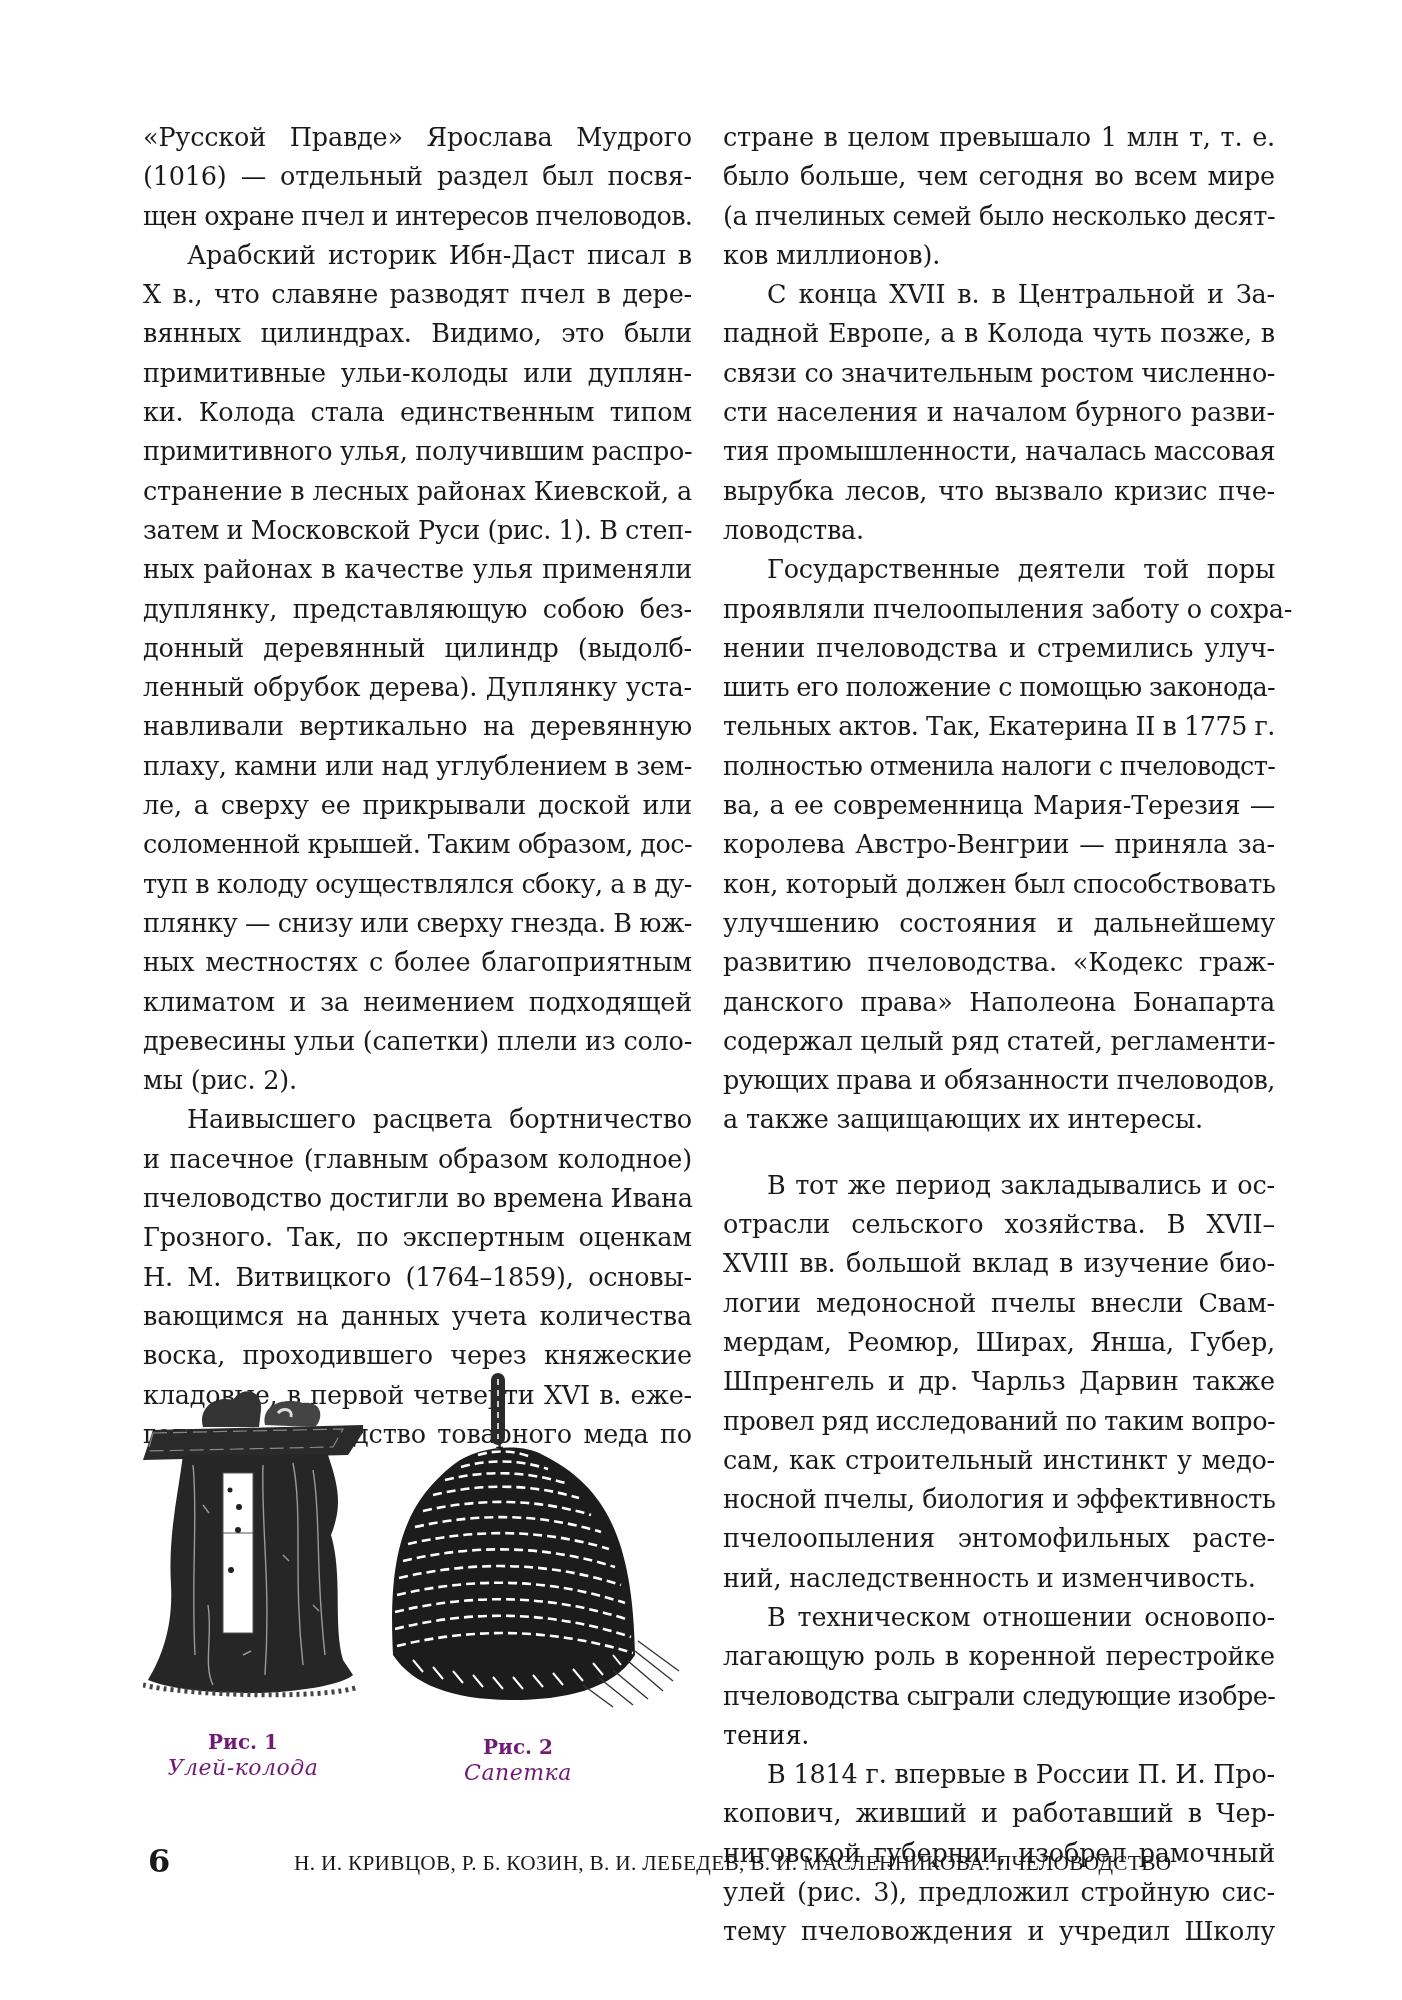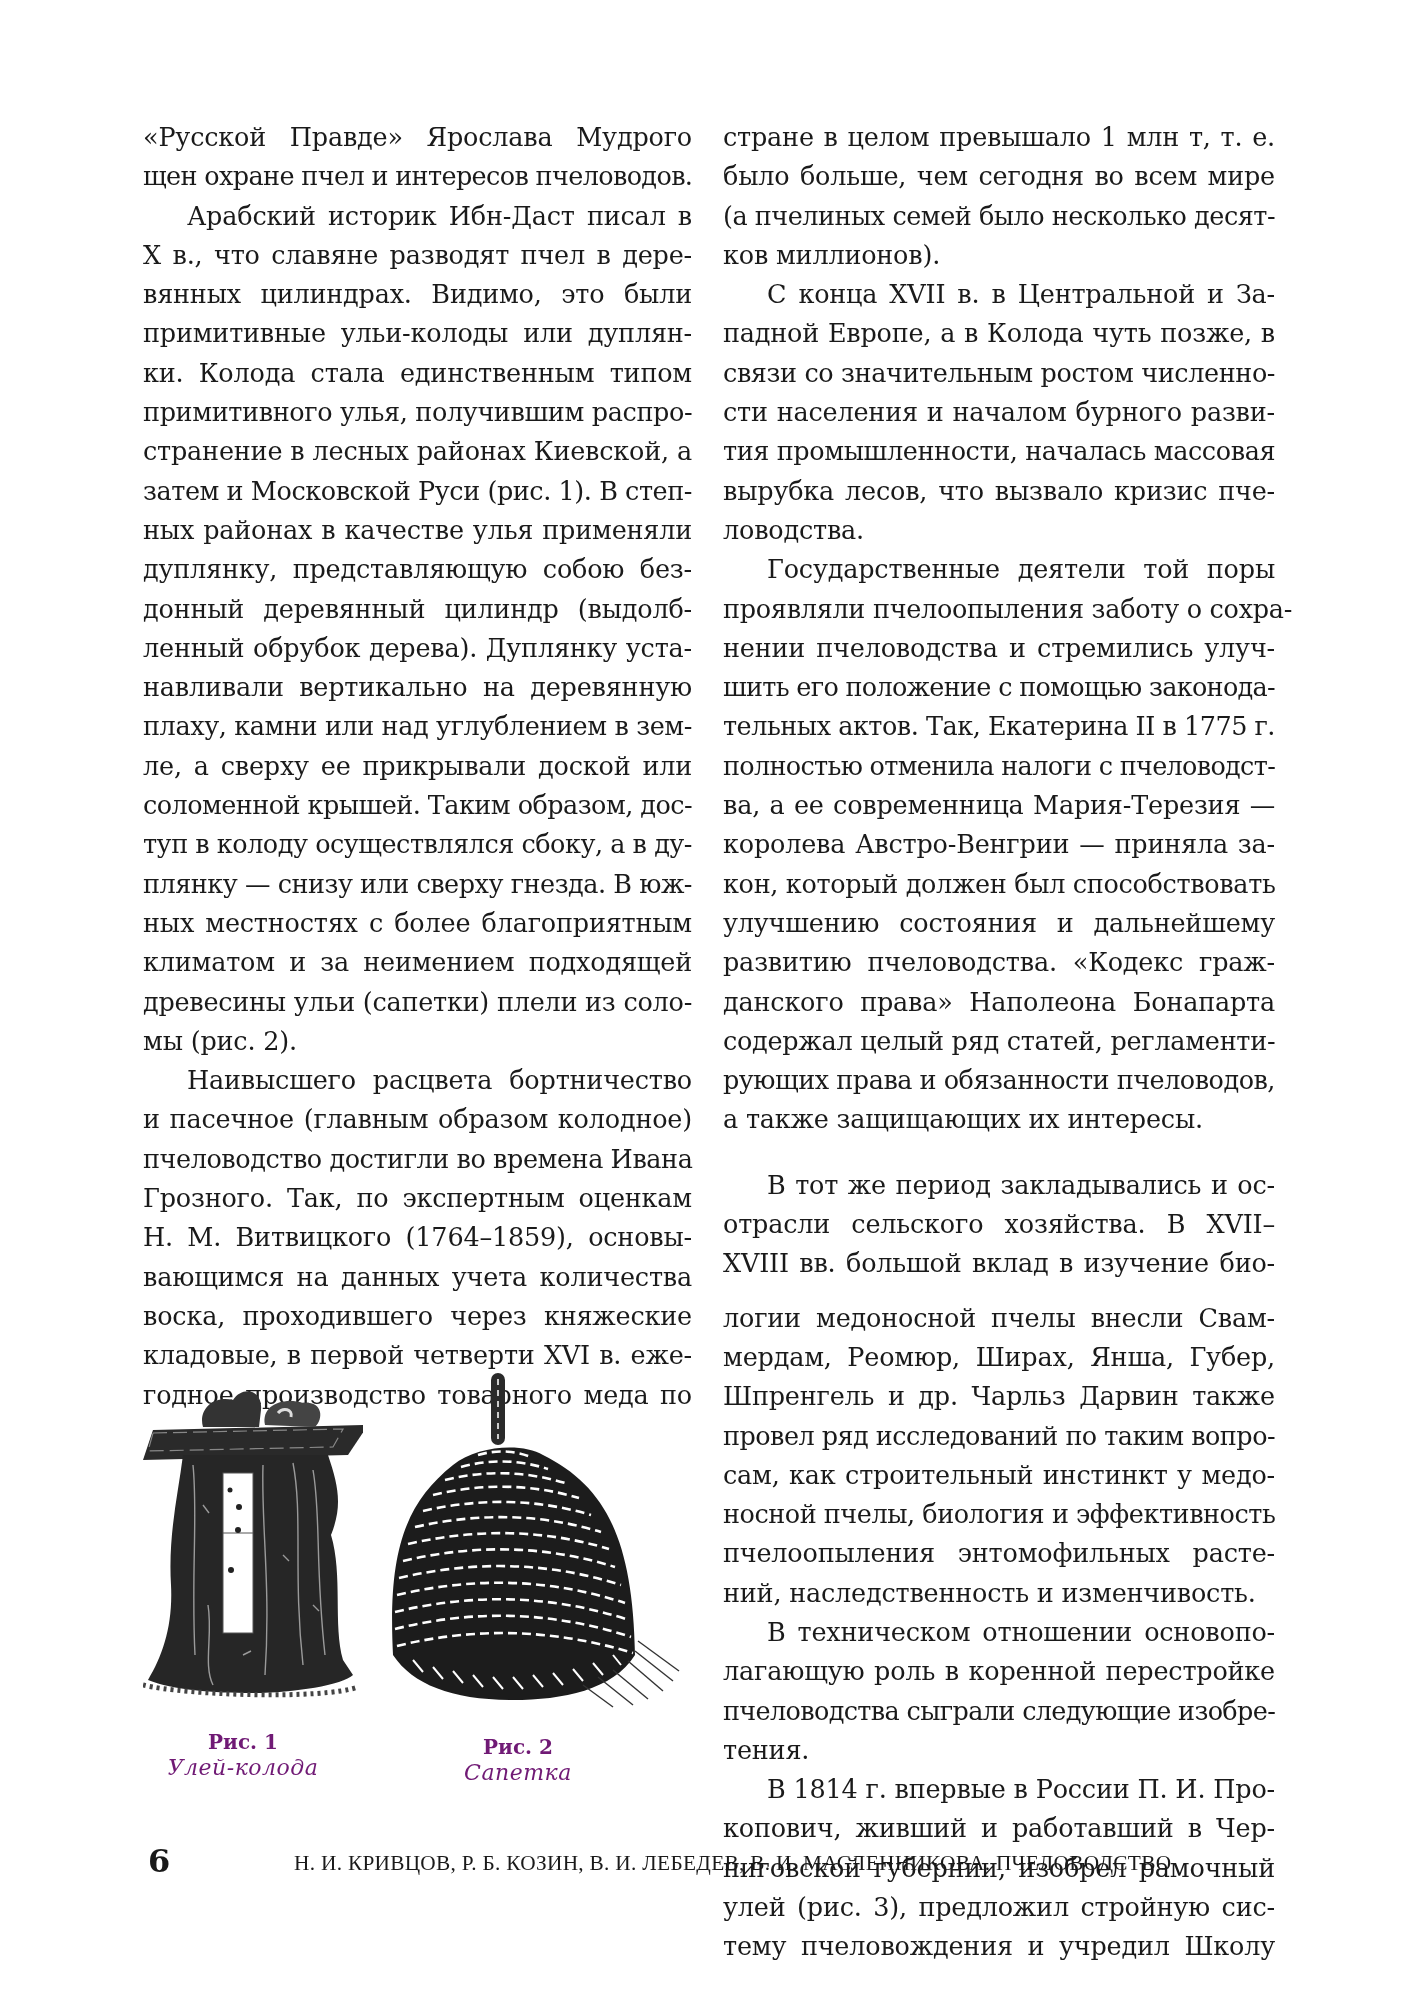--- a/index.html
+++ b/index.html
@@ -28,20 +28,21 @@
   .page-number { position: absolute; left: 148px; top: 4px; font-family: "DejaVu Serif", "Liberation Serif", serif; font-weight: bold; font-size: 32px; }
   .running-title { position: absolute; left: 294px; top: 12px; width: 980px; font-family: "Liberation Serif", "DejaVu Serif", serif; font-size: 22px; letter-spacing: 0.3px; white-space: nowrap; transform: scaleX(0.97); transform-origin: left; }
 </style>
 </head>
 <body>
 
 <div class="page">
 
   <div class="col col-left" id="col-left">
       <span class="line" style="display: block;">«Русской Правде» Ярослава Мудрого</span>
+      <span class="line" style="display: block;">(1016) — отдельный раздел был посвя-</span>
       <span class="line last" style="display: block; letter-spacing: -0.635897px;">щен охране пчел и интересов пчеловодов.</span>
       <span class="line indent" style="display: block;">Арабский историк Ибн-Даст писал в</span>
       <span class="line" style="display: block;">X в., что славяне разводят пчел в дере-</span>
       <span class="line" style="display: block;">вянных цилиндрах. Видимо, это были</span>
       <span class="line" style="display: block;">примитивные ульи-колоды или дуплян-</span>
       <span class="line" style="display: block;">ки. Колода стала единственным типом</span>
       <span class="line" style="display: block; letter-spacing: -0.362162px;">примитивного улья, получившим распро-</span>
       <span class="line" style="display: block;">странение в лесных районах Киевской, а</span>
       <span class="line" style="display: block; letter-spacing: -0.443902px;">затем и Московской Руси (рис. 1). В степ-</span>
       <span class="line" style="display: block;">ных районах в качестве улья применяли</span>
@@ -91,21 +92,21 @@
       <span class="line" style="display: block; letter-spacing: -0.331579px;">кон, который должен был способствовать</span>
       <span class="line" style="display: block;">улучшению состояния и дальнейшему</span>
       <span class="line" style="display: block;">развитию пчеловодства. «Кодекс граж-</span>
       <span class="line" style="display: block;">данского права» Наполеона Бонапарта</span>
       <span class="line" style="display: block; letter-spacing: -0.278947px;">содержал целый ряд статей, регламенти-</span>
       <span class="line" style="display: block; letter-spacing: -0.489474px;">рующих права и обязанности пчеловодов,</span>
       <span class="line last" style="display: block;">а также защищающих их интересы.</span>
       <span class="line indent" style="display: block; margin-top: 26px;">В тот же период закладывались и ос-</span>
       <span class="line" style="display: block;">отрасли сельского хозяйства. В XVII–</span>
       <span class="line" style="display: block;">XVIII вв. большой вклад в изучение био-</span>
-      <span class="line" style="display: block; margin-top: 15px;">логии медоносной пчелы внесли Свам-</span>
+      <span class="line" style="display: block;">логии медоносной пчелы внесли Свам-</span>
       <span class="line" style="display: block;">мердам, Реомюр, Ширах, Янша, Губер,</span>
       <span class="line" style="display: block;">Шпренгель и др. Чарльз Дарвин также</span>
       <span class="line" style="display: block; letter-spacing: -0.533333px;">провел ряд исследований по таким вопро-</span>
       <span class="line" style="display: block;">сам, как строительный инстинкт у медо-</span>
       <span class="line" style="display: block; letter-spacing: -0.463158px;">носной пчелы, биология и эффективность</span>
       <span class="line" style="display: block;">пчелоопыления энтомофильных расте-</span>
       <span class="line last" style="display: block;">ний, наследственность и изменчивость.</span>
       <span class="line indent" style="display: block;">В техническом отношении основопо-</span>
       <span class="line" style="display: block;">лагающую роль в коренной перестройке</span>
       <span class="line" style="display: block; letter-spacing: -0.647368px;">пчеловодства сыграли следующие изобре-</span>

